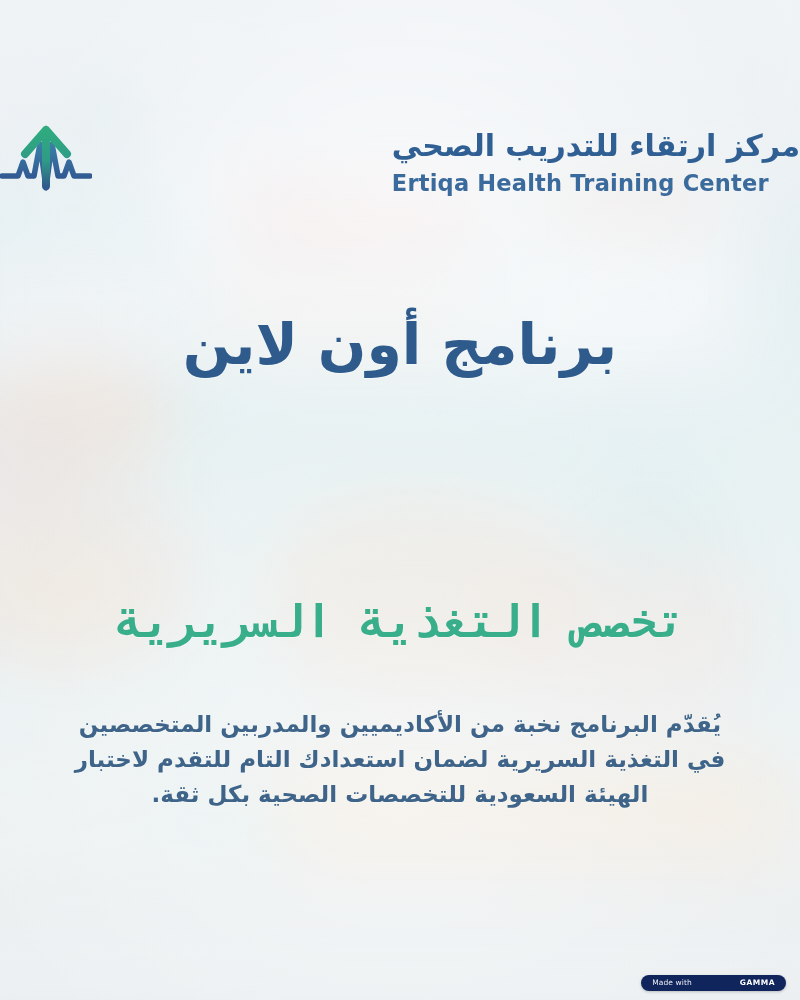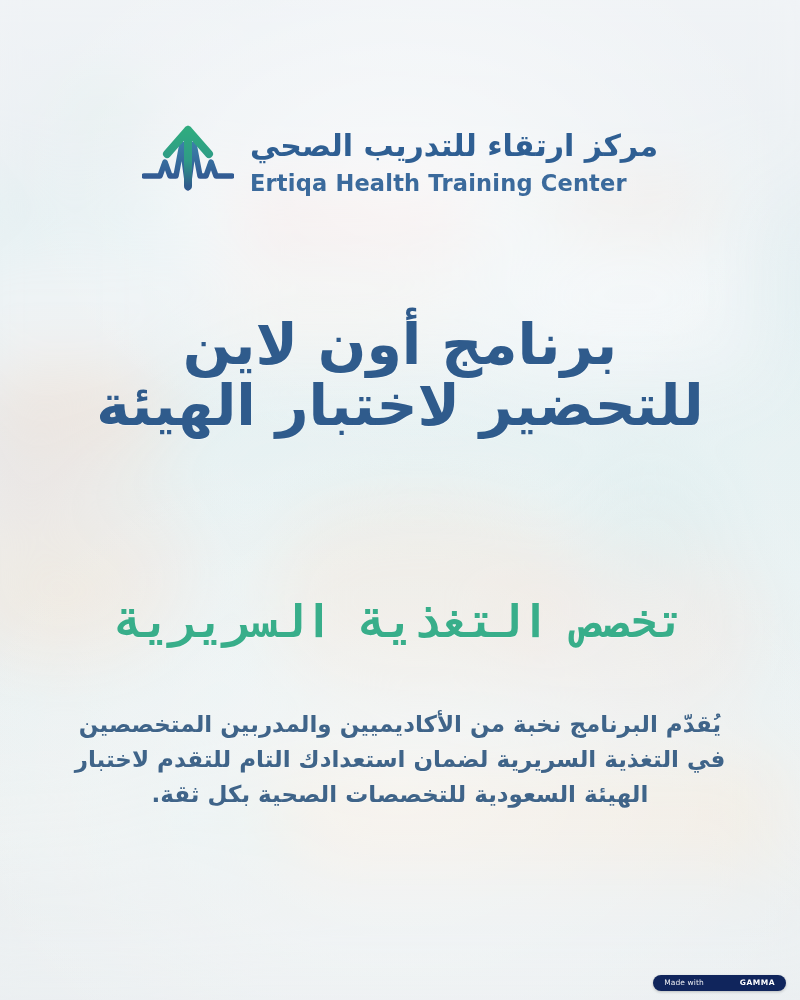--- a/index.html
+++ b/index.html
@@ -121,21 +121,21 @@
 
   
   .logo-lockup {
     position: absolute;
     top: 124px;
     left: 0;
     right: 0;
     display: flex;
     flex-direction: row-reverse;
     align-items: center;
-    justify-content: center;
+    justify-content: space-between;
     gap: 16px;
   }
 
   .logo-mark {
     width: 92px;
     height: 76px;
     flex: 0 0 auto;
     margin-bottom: 2px;
   }
 
@@ -217,21 +217,21 @@
   }
 
   
   .made-badge {
     position: absolute;
     right: 14px;
     bottom: 9px;
     z-index: 9;
     display: inline-flex;
     align-items: center;
-    gap: 0;
+    gap: 12px;
     background: #10255c;
     color: #ffffff;
     border-radius: 999px;
     padding: 4px 11px 5px;
     font-size: 7.5px;
     line-height: 1;
     letter-spacing: .1px;
     direction: ltr;
     box-shadow: 0 1px 3px rgba(0,0,0,.22);
   }
@@ -298,21 +298,20 @@
 
       <span class="logo-words">
         <span class="logo-ar">مركز ارتقاء للتدريب الصحي</span>
         <span class="logo-en">Ertiqa Health Training Center</span>
       </span>
 
     </div>
 
     <h1 class="headline">
       <span class="hl-line">برنامج أون لاين</span>
-      <span class="hl-line">للتحضير لاختبار الهيئة</span>
     </h1>
 
     <h2 class="specialty">تخصص التغذية السريرية</h2>
 
     <p class="body-copy">يُقدّم البرنامج نخبة من الأكاديميين والمدربين المتخصصين في التغذية السريرية لضمان استعدادك التام للتقدم لاختبار الهيئة السعودية للتخصصات الصحية بكل ثقة.</p>
 
   </div>
 
   <div class="made-badge">
     <span class="mb-prefix">Made with</span>

